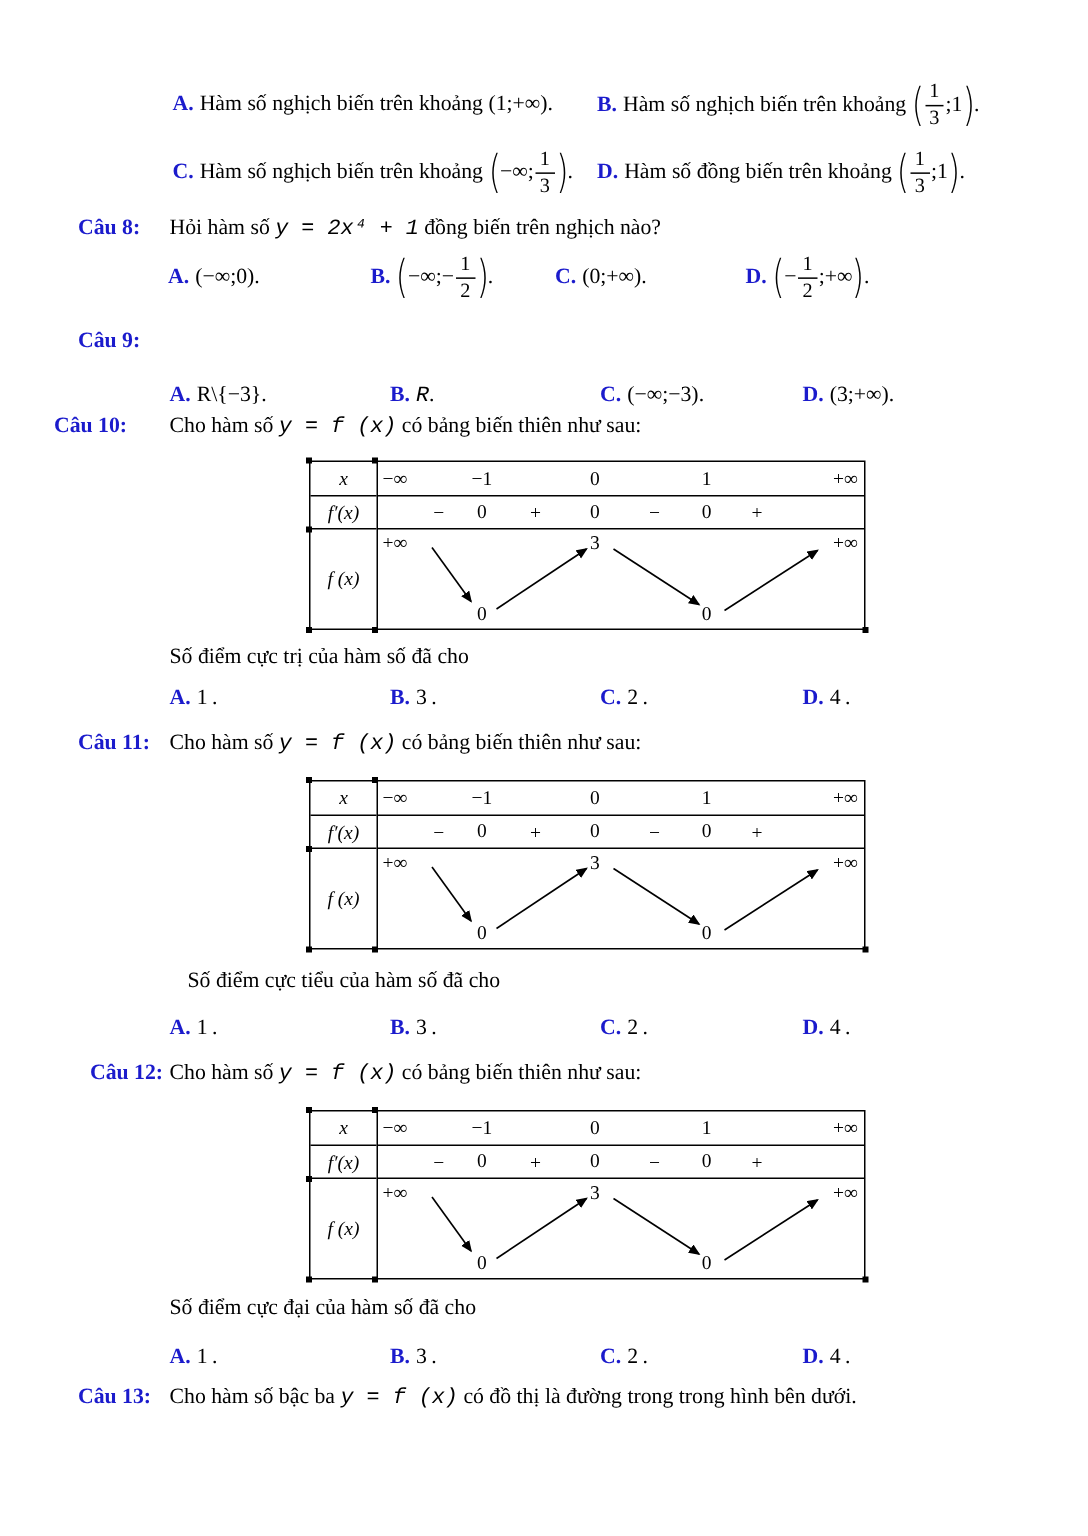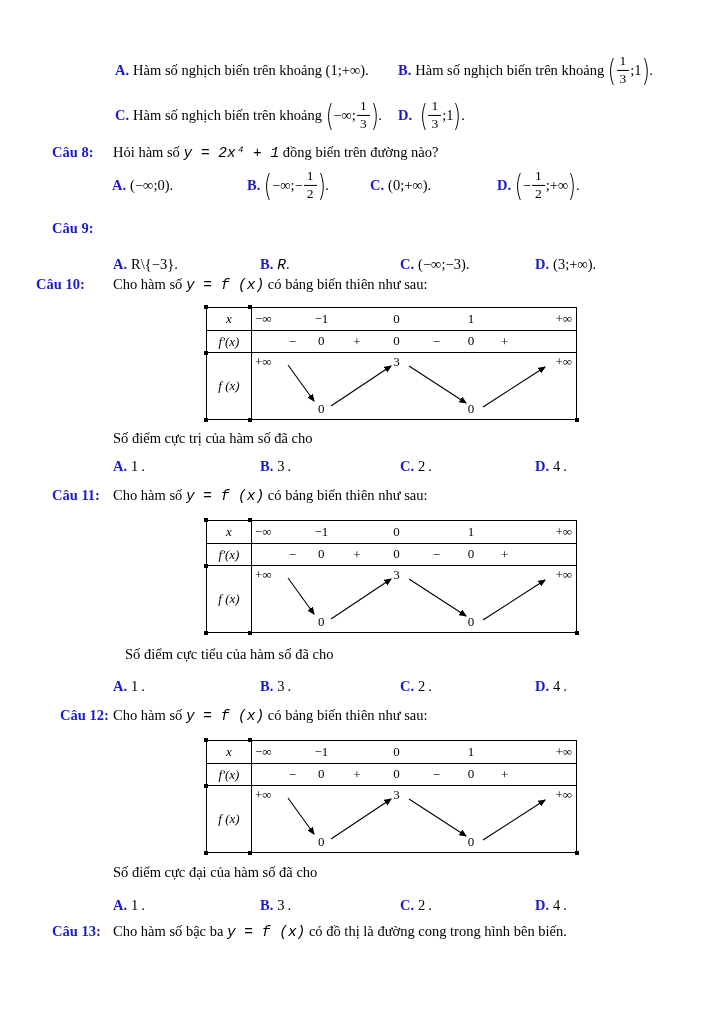--- a/index.html
+++ b/index.html
@@ -90,40 +90,40 @@
         <span class="frac">
           <span class="fn">1</span>
           <span class="fd">3</span>
         </span>
         <span class="bp">)</span>
       </span>
       <span>.</span>
     </span>
     <span class="opt" style="left:398px">
       <b class="ol">D.</b>
-      &nbsp;
+      <span>Hàm số đồng biến trên khoảng</span>&nbsp;
       <span class="mg">
         <span class="bp">(</span>
         <span class="frac">
           <span class="fn">1</span>
           <span class="fd">3</span>
         </span>
         <span>;1</span>
         <span class="bp">)</span>
       </span>
       <span>.</span>
     </span>
   </div>
 
   <div class="row" style="top:144px;">
     <span class="abs qlabel" style="left:52px">Câu 8:</span>
     <span class="abs" style="left:113px;white-space:nowrap">
       <span>Hỏi hàm số</span>
       <span class="fm">y = 2x⁴ + 1</span>
-      <span>đồng biến trên đường nào?</span>
+      <span>đồng biến trên nghịch nào?</span>
     </span>
   </div>
   <div class="row" style="top:163px;height:44px;">
     <span class="opt" style="left:112px">
       <b class="ol">A.</b>
       <span>(−∞;0)</span>
       <span>.</span>
     </span>
     <span class="opt" style="left:247px">
       <b class="ol">B.</b>
@@ -375,17 +375,17 @@
     <span class="opt" style="left:260px"><b class="ol">B.</b><span>3</span> <span>.</span></span>
     <span class="opt" style="left:400px"><b class="ol">C.</b><span>2</span> <span>.</span></span>
     <span class="opt" style="left:535px"><b class="ol">D.</b><span>4</span> <span>.</span></span>
   </div>
 
   <div class="row" style="top:923px;">
     <span class="abs qlabel" style="left:52px">Câu 13:</span>
     <span class="abs" style="left:113px;white-space:nowrap">
       <span>Cho hàm số bậc ba</span>
       <span class="fm">y = f (x)</span>
-      <span>có đồ thị là đường cong trong hình bên biến.</span>
+      <span>có đồ thị là đường trong trong hình bên dưới.</span>
     </span>
   </div>
 
 </div>
 
 </body></html>

